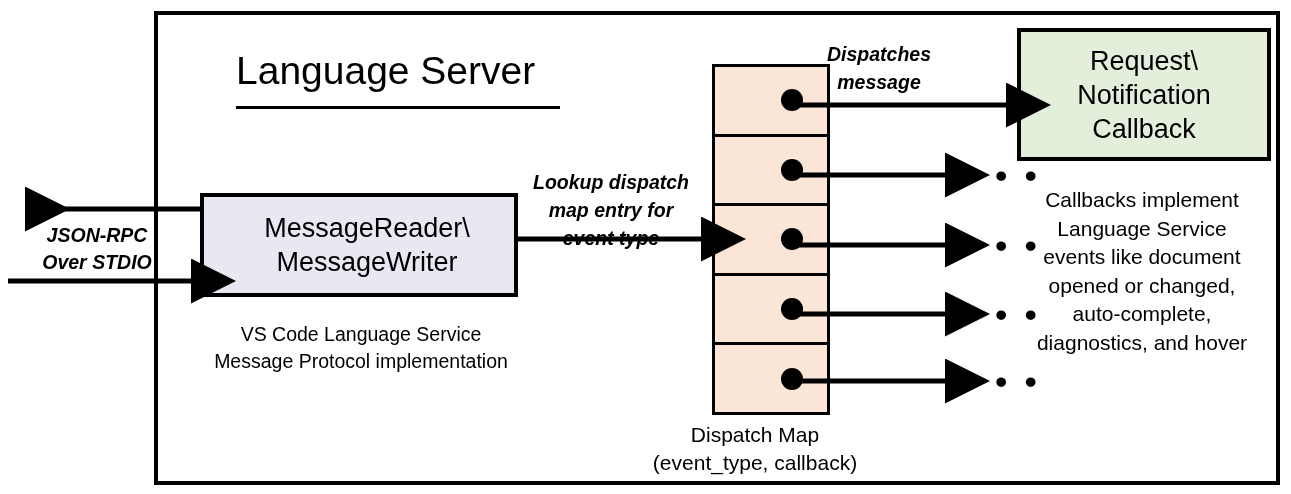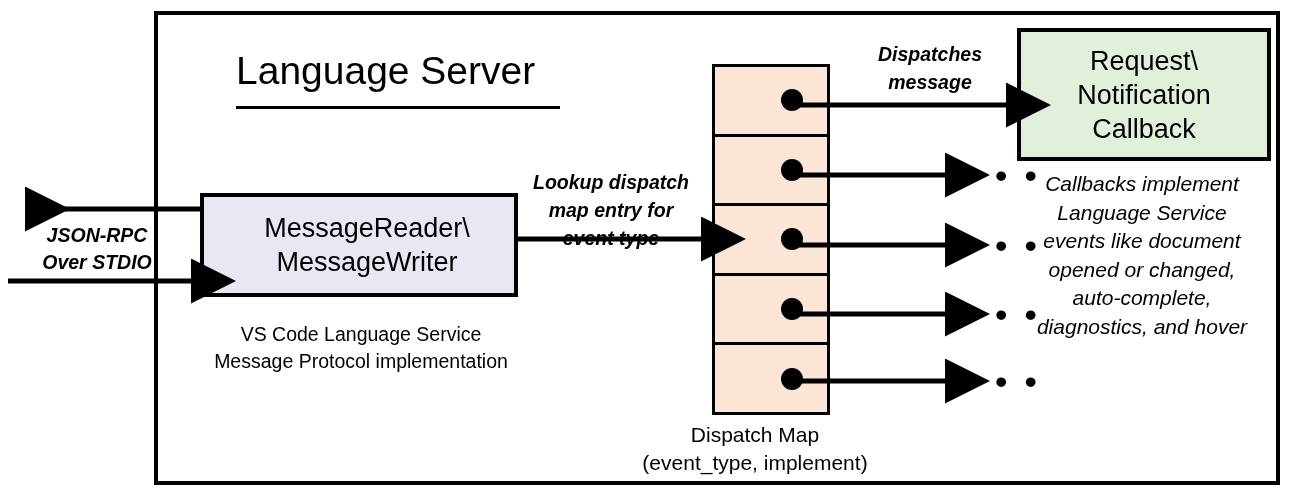--- a/index.html
+++ b/index.html
@@ -41,21 +41,21 @@
   }
 
   
   #lookup-label{
     left:516px; top:153px; width:190px; text-align:center;
     font-style:italic; font-weight:600; font-size:19.5px; line-height:28px;margin-top:15px;
   }
 
   
   #dispatch-label{
-    left:865px; top:40px; width:130px; text-align:center;
+    left:814px; top:40px; width:130px; text-align:center;
     font-style:italic; font-weight:600; font-size:19.5px; line-height:28px;
   }
 
   
   #dispatch-map{
     left:712px; top:64px; width:118px; height:351px;
     display:flex; flex-direction:column;
   }
   .map-cell{
     flex:1 1 0; background:#FBE5D6; border:3px solid #000;
@@ -72,22 +72,22 @@
   }
 
   
   #callback-box{
     left:1017px; top:28px; width:254px; height:133px;
     background:#E2EFDA; border:4px solid #000; box-sizing:border-box;
     display:flex; align-items:center; justify-content:center; text-align:center;
     font-size:27px; line-height:34px;
   }
   #callback-caption{
-    left:1009px; top:170px; width:266px; text-align:center;
-    font-size:21px; line-height:28.5px;font-style:italic;
+    left:1009px; top:186px; width:266px; text-align:center;
+    font-size:21px; line-height:28.5px;
   }
 
   
   #wires{left:0; top:0; width:1291px; height:494px; pointer-events:none;}
 
   .ellipsis{
     font-size:34px; line-height:18px; font-weight:700; letter-spacing:4px;
   }
 </style>
 </head>
@@ -138,21 +138,21 @@
       </div>
     <div class="map-cell">
         <span class="cell-dot"></span>
       </div>
     <div class="map-cell">
         <span class="cell-dot"></span>
       </div>
   </div>
   <div class="abs" id="map-caption">
     <div>Dispatch Map</div>
-    <div>(event_type, implement)</div>
+    <div>(event_type, callback)</div>
   </div>
 
   <div class="abs" id="callback-box">
     <div>
       <div>Request\</div>
       <div>Notification</div>
       <div>Callback</div>
     </div>
   </div>
   <div class="abs" id="callback-caption">

